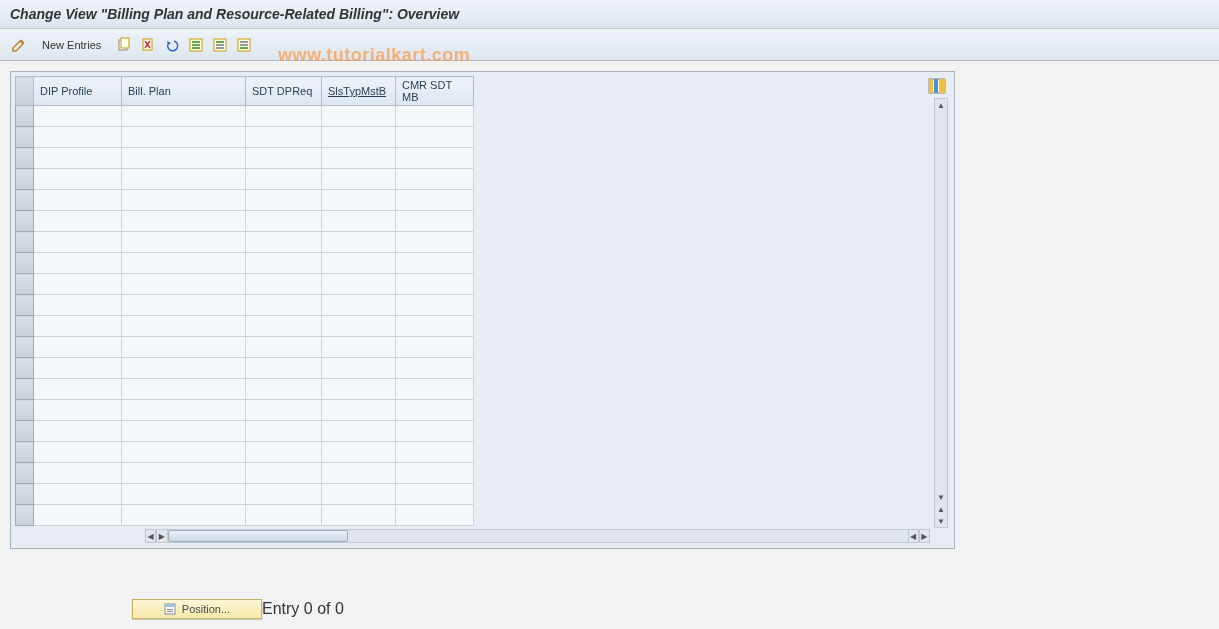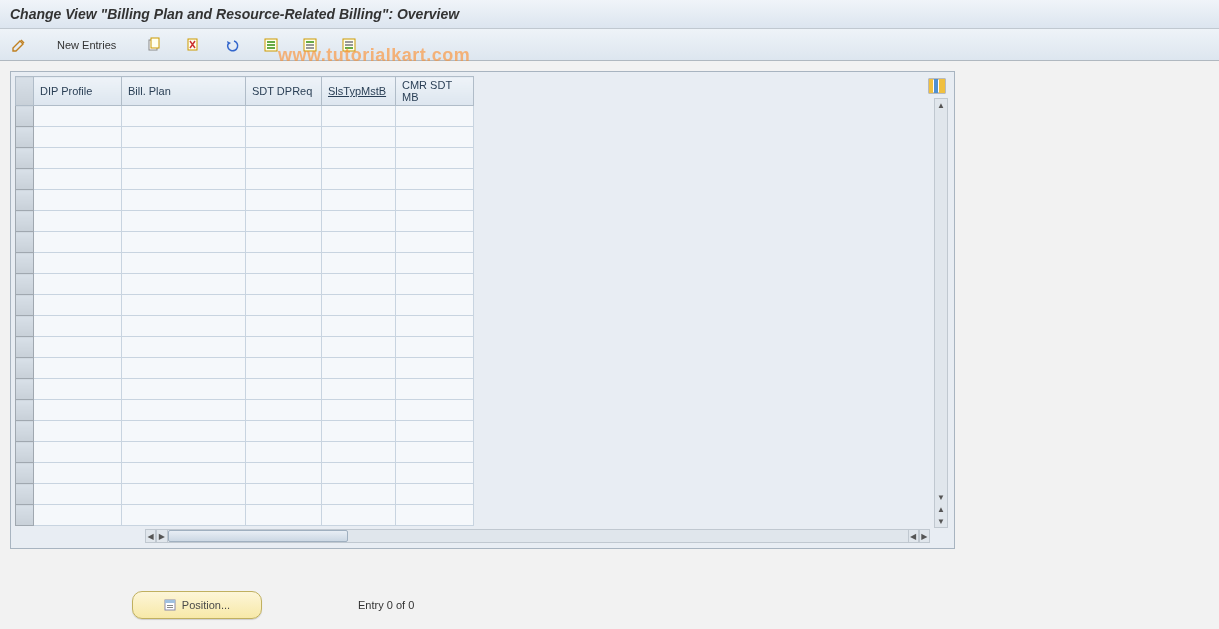--- a/index.html
+++ b/index.html
@@ -24,21 +24,21 @@
       font-style: italic;
       font-weight: bold;
       font-size: 14px;
       color: #333;
     }
     .toolbar {
       background: linear-gradient(to bottom, #eef3f8, #dde6ef);
       padding: 4px 10px;
       display: flex;
       align-items: center;
-      gap: 21px;
+      gap: 6px;
       border-bottom: 1px solid #b0b8c0;
       height: 32px;
       position: relative;
     }
     .toolbar-icon {
       width: 18px;
       height: 18px;
       display: inline-flex;
       align-items: center;
       justify-content: center;
@@ -198,40 +198,39 @@
       position: absolute;
       left: 0;
       bottom: 10px;
       width: 100%;
       display: flex;
       align-items: center;
       padding-left: 132px;
     }
     .position-btn {
       width: 130px;
-      height: 28px;
+      height: 20px;
       background: linear-gradient(to bottom, #fdf6d8, #f7e9a8);
       border: 1px solid #c0b060;
-      border-radius: 10px;
+      border-radius: 0;
       display: flex;
       align-items: center;
       justify-content: center;
       gap: 6px;
       font-size: 11px;
       color: #4a4a4a;
       cursor: pointer;
       box-shadow: 0 1px 1px rgba(0,0,0,0.15);
     }
     .position-btn .pos-icon {
       width: 12px;
       height: 12px;
     }
     .entry-text {
-      margin-left: 96px;
-      font-size: 11px;
+      font-size: 16px;
       color: #333;
     }
   </style>
 </head>
 <body>
 
 <div class="title-bar">
   <span class="title-text">Change View "Billing Plan and Resource-Related Billing": Overview</span>
 </div>
 

